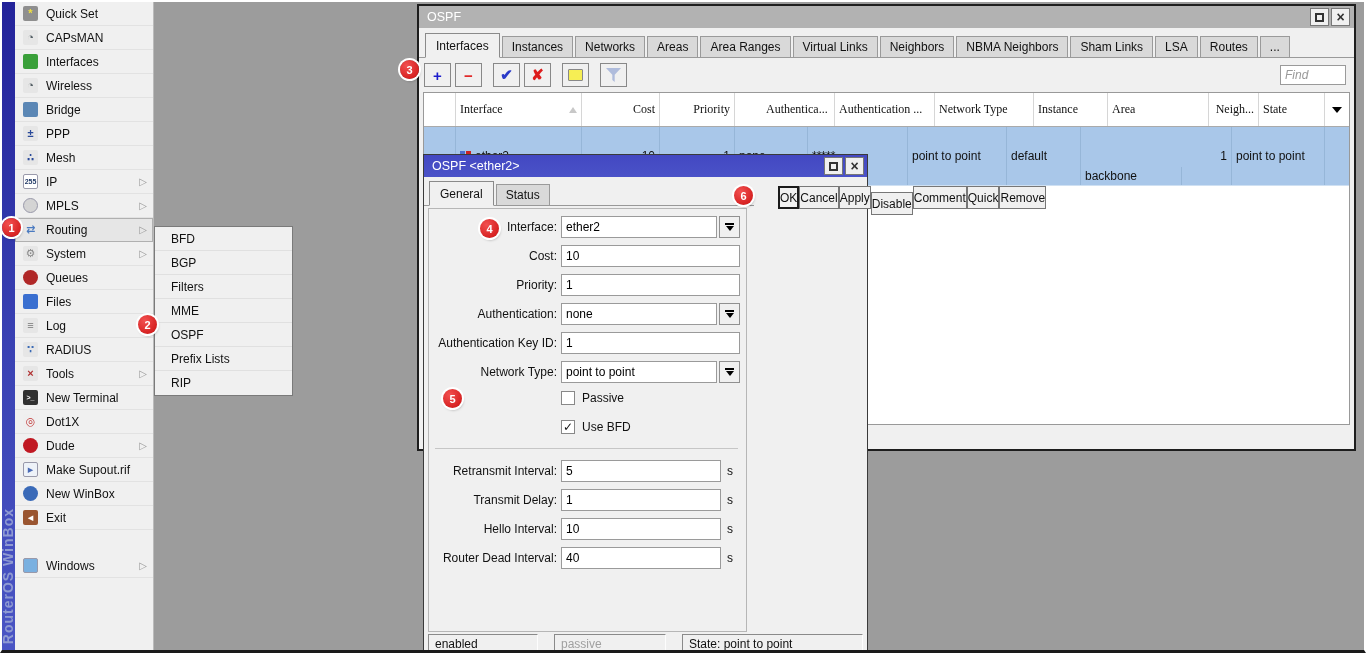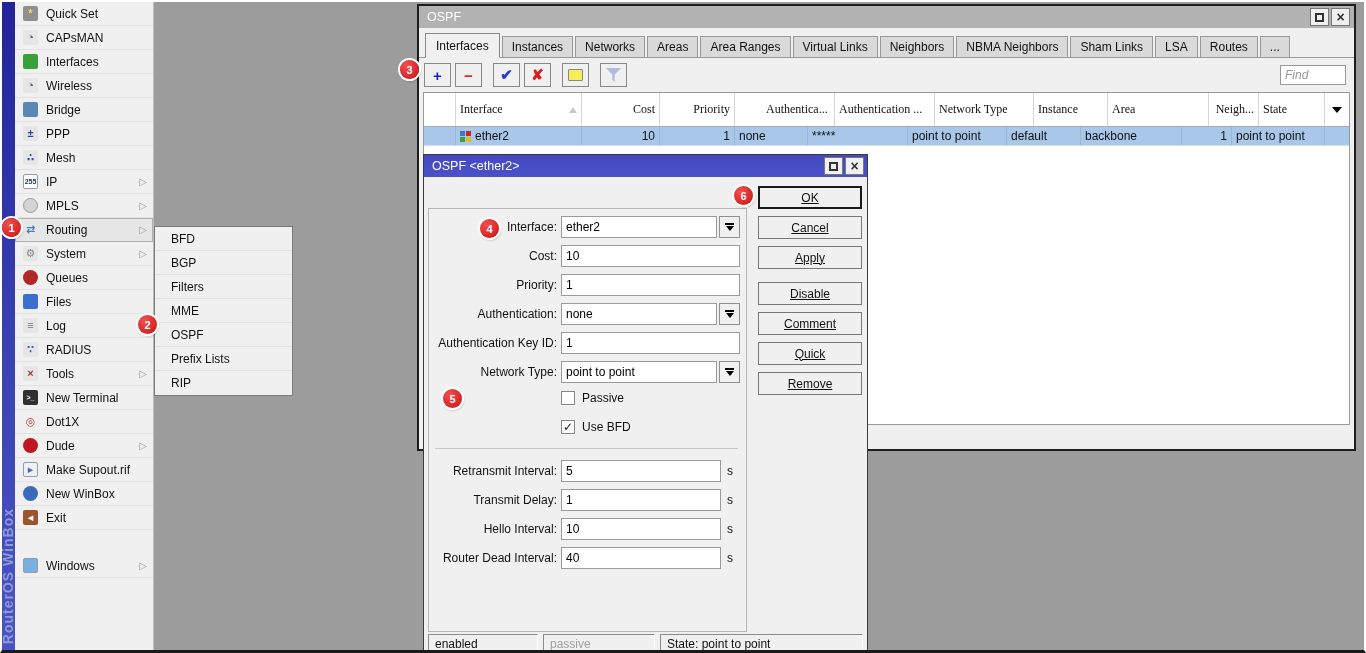--- a/index.html
+++ b/index.html
@@ -96,26 +96,26 @@
   .f-input.short { flex:0 0 160px; }
   .dd-btn { width:21px; height:22px; margin-left:2px; border:1px solid #909090; background:#f0f0f0;
     display:flex; flex-direction:column; align-items:center; justify-content:center; gap:1px; flex:0 0 21px; }
   .dd-bar { width:9px; height:2px; background:#000; }
   .plain-dd { width:21px; margin-left:2px; display:flex; justify-content:center; flex:0 0 21px; }
   .suffix { margin-left:6px; }
   .cb-row { display:flex; align-items:center; height:16px; margin:6px 0 13px 128px; }
   .cb { width:14px; height:14px; border:1px solid #888; background:#fff; margin-right:7px;
     display:flex; align-items:center; justify-content:center; font-size:12px; font-weight:bold; line-height:1; }
   .sep { border:none; border-top:1px solid #c6c6c6; margin:8px 2px 11px 2px; }
-  .btn-col { position:absolute; left:334px; top:9px; width:104px; display:flex; flex-direction:column;text-decoration:underline; }
+  .btn-col { position:absolute; left:354px; top:9px; width:104px; display:flex; flex-direction:row; }
   .dlg-btn { height:23px; border:1px solid #777; background:#f0f0f0; display:flex; align-items:center;
     justify-content:center; margin-bottom:7px; font-size:12px; cursor:default; }
   .dlg-btn.default { border:2px solid #1a1a1a; }
   .dlg-btn.gap { margin-top:6px; }
-  .dlg-status { position:absolute; left:4px; right:4px; bottom:0; height:20px; display:flex; gap:5px; }
+  .dlg-status { position:absolute; left:4px; right:4px; bottom:0; height:20px; display:flex; gap:16px; }
   .st-cell { border:1px solid; border-color:#8a8a8a #fdfdfd #fdfdfd #8a8a8a; background:#f0f0f0;
     padding:2px 6px; white-space:nowrap; overflow:hidden; }
   .st-cell.c1 { width:110px; } .st-cell.c2 { width:112px; color:#a0a0a0; } .st-cell.c3 { flex:1; }
   
   .annot { position:absolute; width:19px; height:19px; border-radius:50%;
     background:radial-gradient(circle at 35% 30%,#f25050,#cc0f0f); color:#fff;
     font-size:11px; font-weight:bold; display:flex; align-items:center; justify-content:center;
     box-shadow:0 0 0 2px #fff, 1px 2px 3px rgba(0,0,0,.35); z-index:50; }
 </style>
 </head>
@@ -353,21 +353,21 @@
           </div>
           <div class="td" style="width: 100px;">
             <span>*****</span>
           </div>
           <div class="td" style="width: 99px;">
             <span>point to point</span>
           </div>
           <div class="td" style="width: 74px;">
             <span>default</span>
           </div>
-          <div class="td" style="width: 101px;">
+          <div class="td" style="width: 101px; margin-top: 40px;">
             <span>backbone</span>
           </div>
           <div class="td right" style="width: 50px;">
             <span>1</span>
           </div>
           <div class="td" style="flex: 1 1 0%;">
             <span>point to point</span>
           </div>
           <div class="td" style="width: 24px; border-right: none;"></div>
         </div>
@@ -382,20 +382,24 @@
     <span class="win-btns">
       <span class="tbtn">
           <span class="max-box"></span>
         </span>
       <span class="tbtn">
           <span class="x-glyph">×</span>
         </span>
     </span>
   </div>
   <div class="dlg-rest">
+    <div class="dlg-tabs" id="dialog-tabs">
+        <div class="tab active">General</div>
+        <div class="tab">Status</div>
+      </div>
     <div class="frame" id="dialog-frame">
         <div class="f-row">
           <label class="f-label">Interface:</label>
           <input class="f-input" value="ether2" style="">
           <span class="dd-btn">
             <span class="dd-bar"></span>
             <span class="dd-tri"></span>
           </span>
         </div>
         <div class="f-row">

